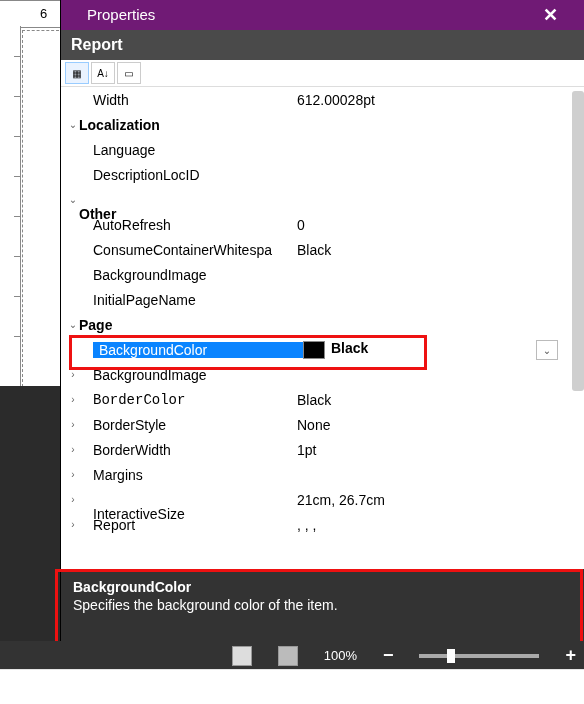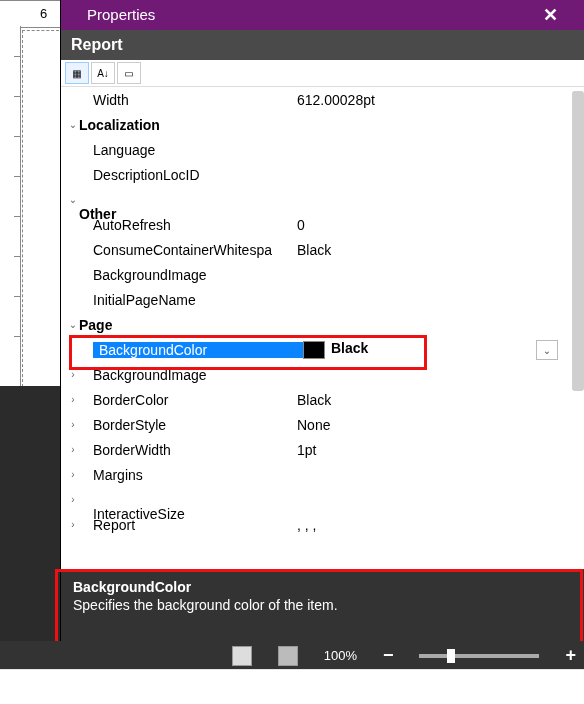--- a/index.html
+++ b/index.html
@@ -152,21 +152,21 @@
           </div>
           <div class="row">
             <span class="arrow">›</span>
             <span class="indent" style="width: 14px;"></span>
             <span class="pname" style="flex-basis: 204px;">BackgroundImage</span>
             <span class="pval"></span>
           </div>
           <div class="row">
             <span class="arrow">›</span>
             <span class="indent" style="width: 14px;"></span>
-            <span class="pname" style="flex-basis: 204px;">BorderColor</span>
+            <span class="pname" style="flex-basis: 204px; font-family: Liberation Mono, monospace;">BorderColor</span>
             <span class="pval">Black</span>
           </div>
           <div class="row">
             <span class="arrow">›</span>
             <span class="indent" style="width: 14px;"></span>
             <span class="pname" style="flex-basis: 204px;">BorderStyle</span>
             <span class="pval">None</span>
           </div>
           <div class="row">
             <span class="arrow">›</span>
@@ -177,20 +177,21 @@
           <div class="row">
             <span class="arrow">›</span>
             <span class="indent" style="width: 14px;"></span>
             <span class="pname" style="flex-basis: 204px;">Margins</span>
             <span class="pval"></span>
           </div>
           <div class="row">
             <span class="arrow">›</span>
             <span class="indent" style="width: 14px;"></span>
             <span class="pname" style="flex-basis: 204px; margin-top: 28px;">InteractiveSize</span>
+            <span class="pval">21cm, 26.7cm</span>
           </div>
           <div class="row">
             <span class="arrow">›</span>
             <span class="indent" style="width: 14px;"></span>
             <span class="pname" style="flex-basis: 204px;">Report</span>
             <span class="pval">, , ,</span>
           </div>
         </div>
       <div class="vscroll" style="top:4px"></div>
 

